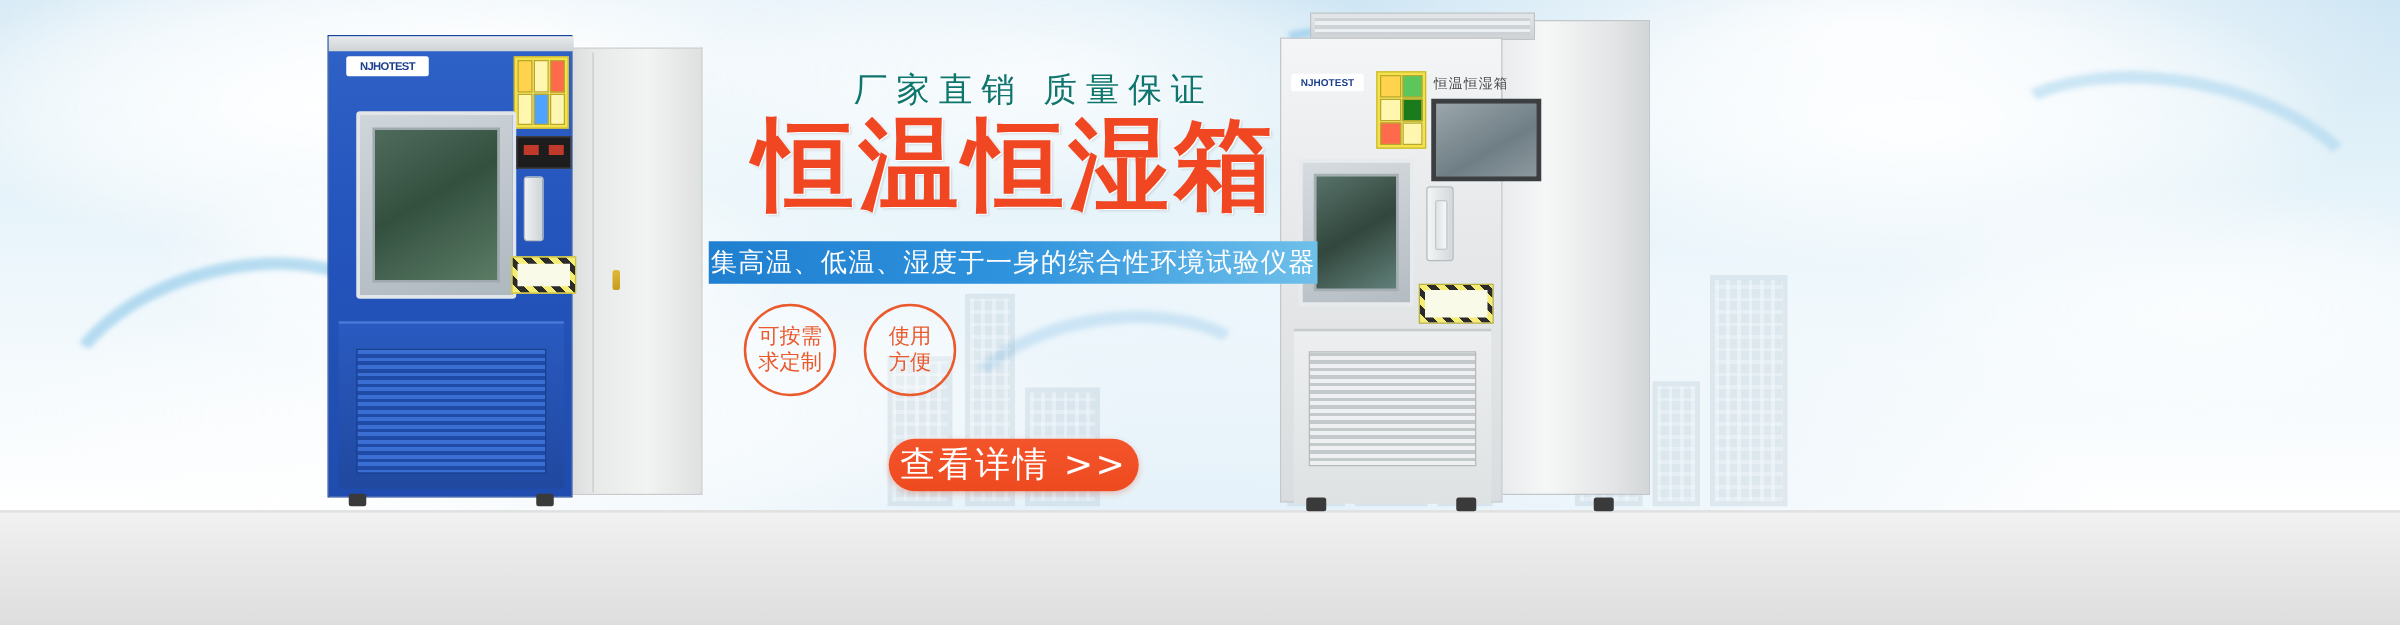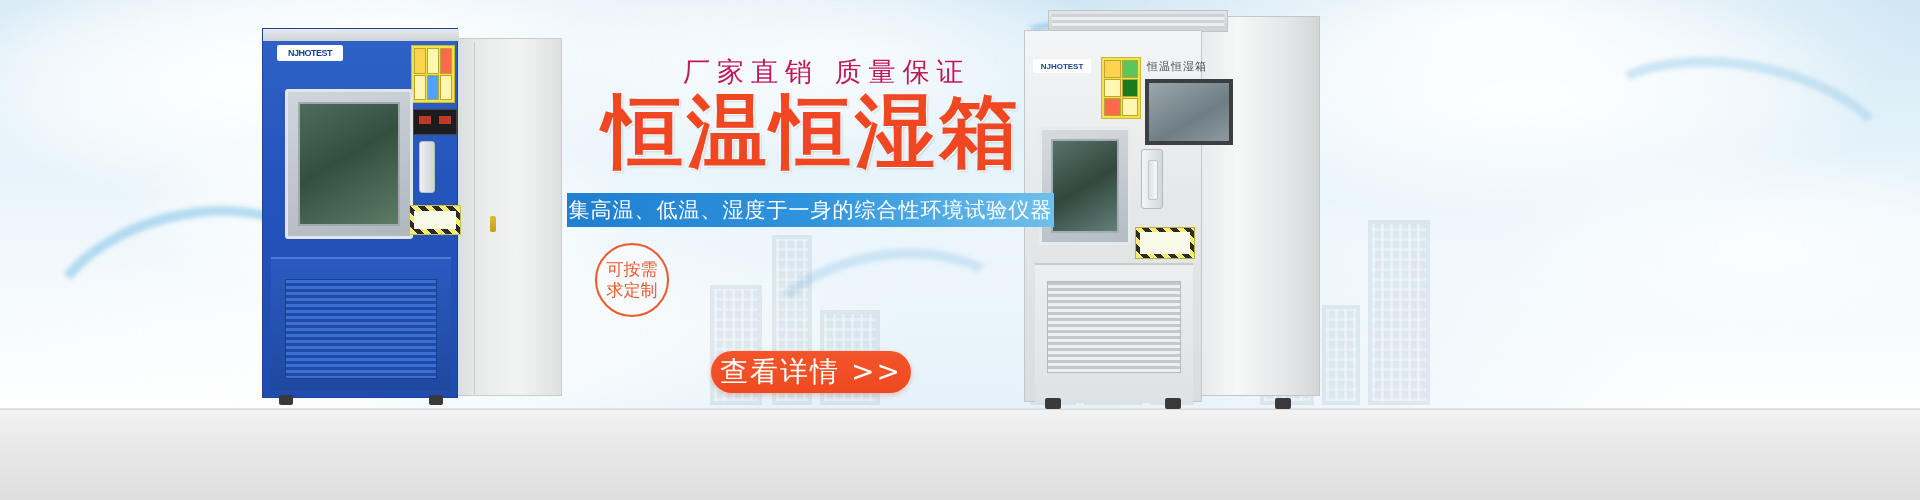--- a/index.html
+++ b/index.html
@@ -223,21 +223,21 @@
     background:repeating-linear-gradient(180deg,#c3c8ca 0 3px,#eef0f1 3px 6px);
     border:1px solid #b6babc;
   }
   .mr-foot { position:absolute; bottom:-8px; width:16px; height:11px; background:#3a3a3a; border-radius:2px; }
 
   
   .center { position:absolute; left:565px; top:46px; width:500px; height:420px; }
 
   .tagline {
     position:absolute; left:118px; top:8px;
-    font-size:27px; color:#be185d; letter-spacing:7px;
+    font-size:27px; color:#0f766e; letter-spacing:7px;
     font-family:"DejaVu Sans",sans-serif; white-space:nowrap;
     text-shadow:0 1px 1px rgba(255,255,255,.8);
   }
 
   .headline {
     position:absolute; left:38px; top:46px;
     font-size:80px; line-height:1; font-weight:bold; white-space:nowrap;
     color:#f04722; letter-spacing:4px;
     font-family:"DejaVu Sans",sans-serif;
     text-shadow:1px 1px 0 #fff, 2px 2px 2px rgba(0,0,0,.12);
@@ -389,19 +389,23 @@
 
     <div class="subbar">
       <span>集高温、低温、湿度于一身的综合性环境试验仪器</span>
     </div>
 
     <div class="badges">
       <div class="badge">
         <b>可按需</b>
         <b>求定制</b>
       </div>
+      <div class="badge">
+        <b>使用</b>
+        <b>方便</b>
+      </div>
     </div>
 
     <div class="cta">
       <span>查看详情 &gt;&gt;</span>
     </div>
   </div>
 </div>
 
 </body></html>

